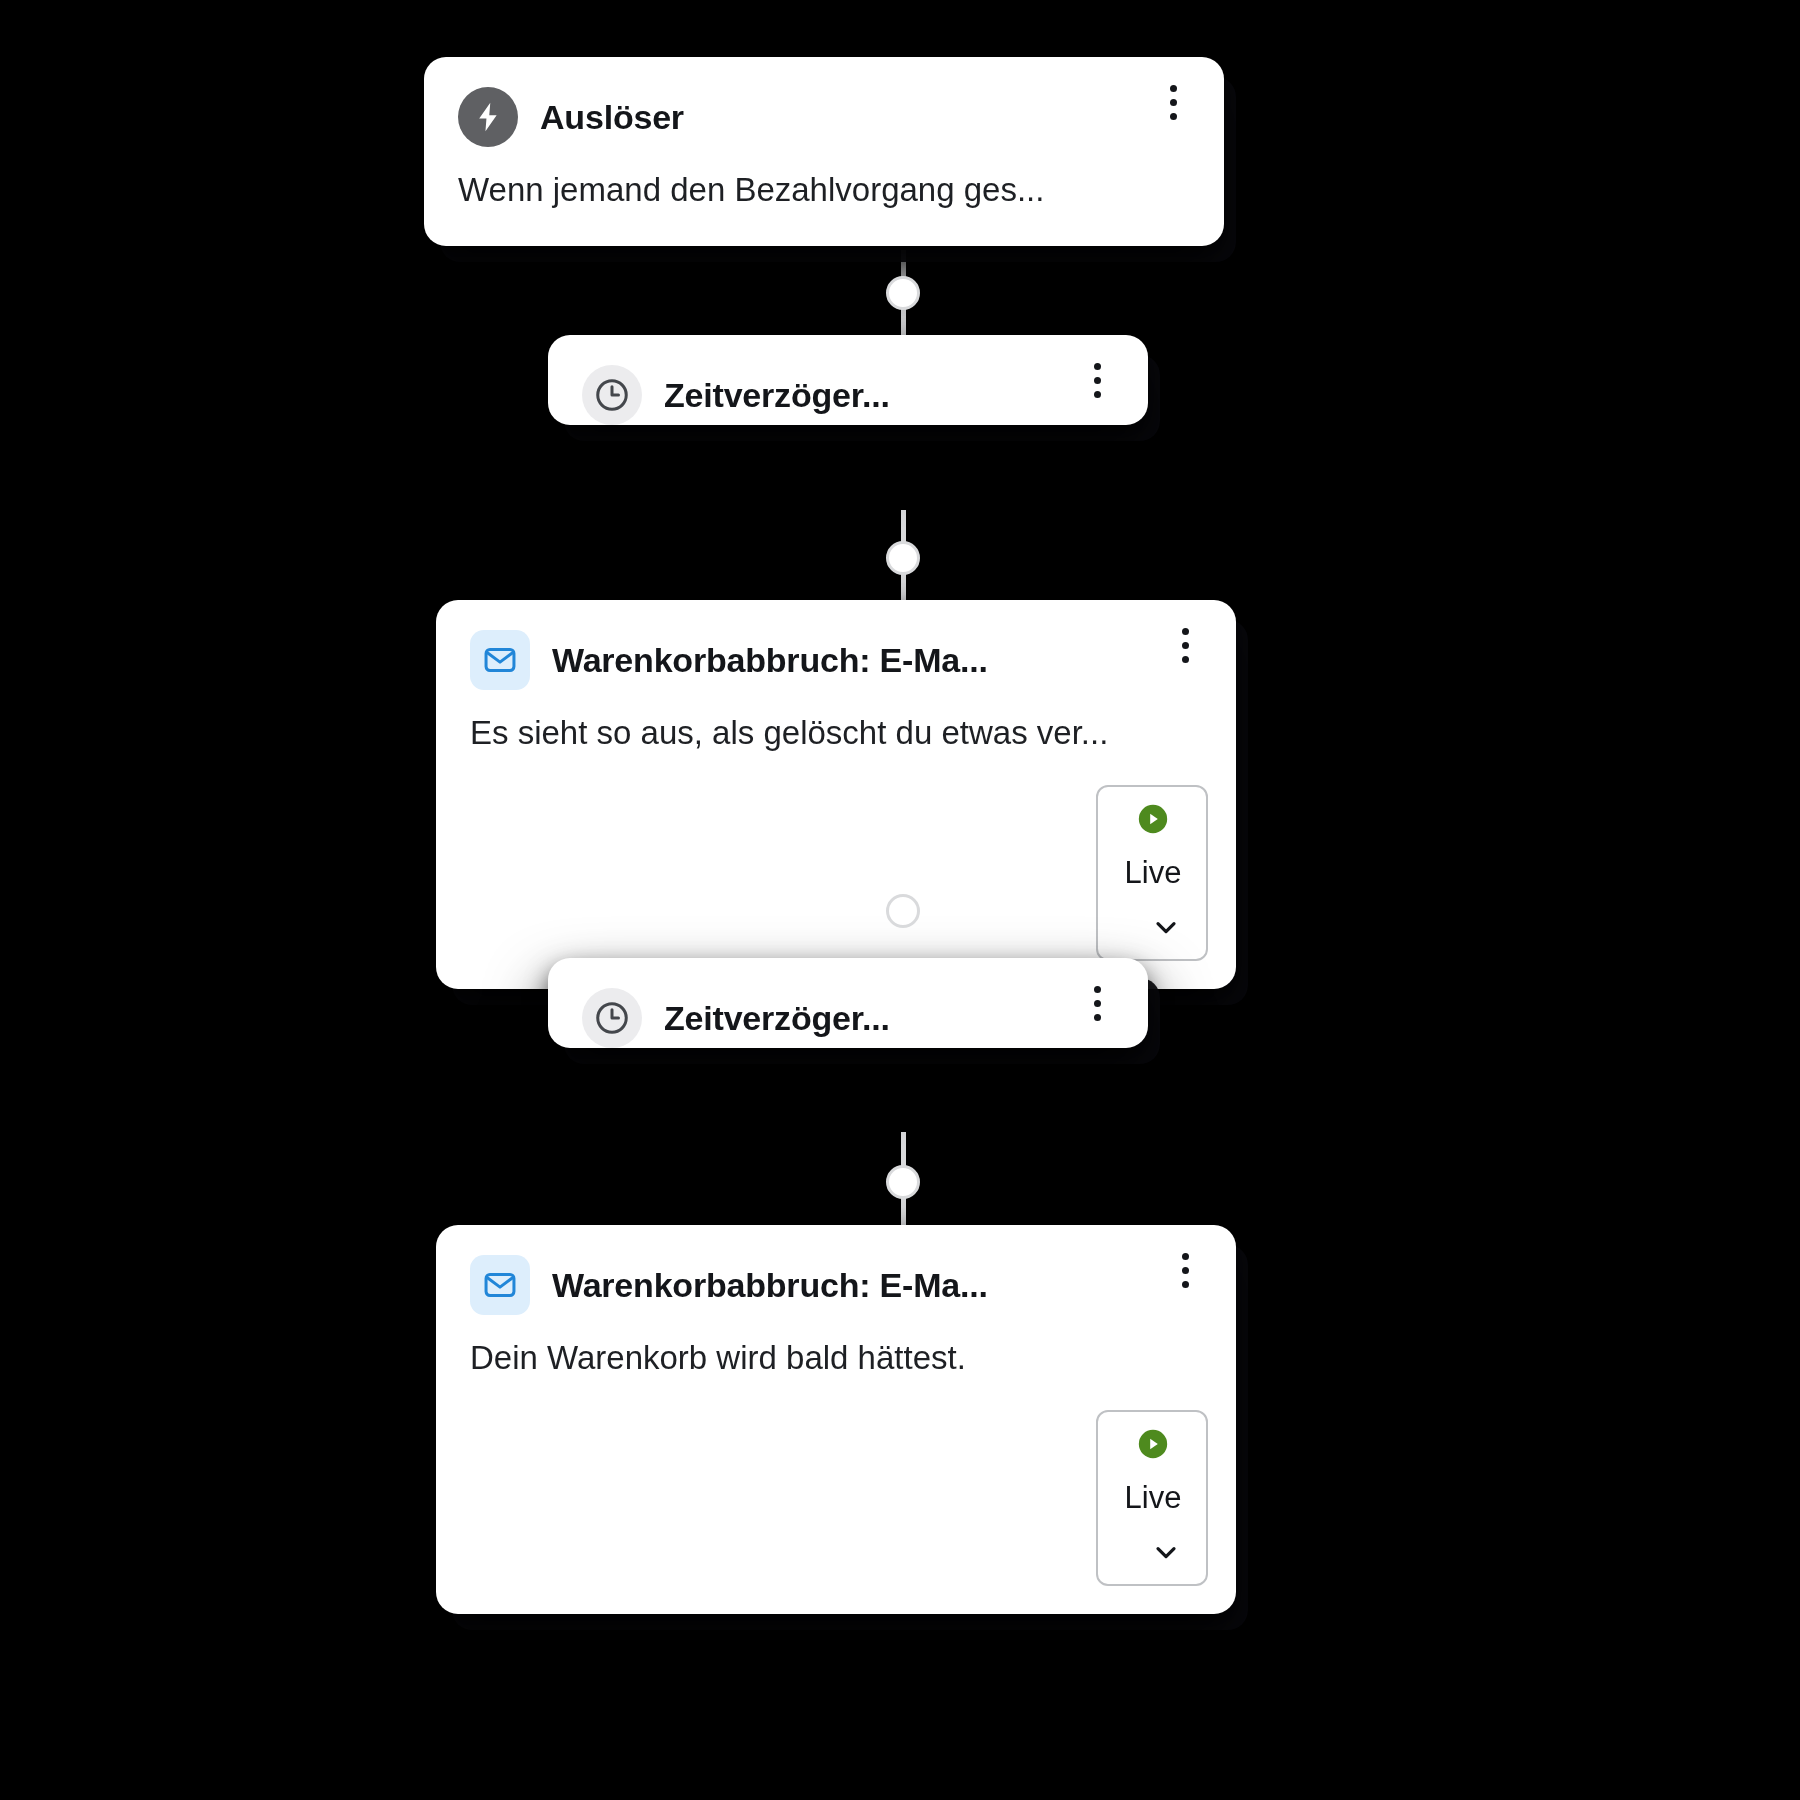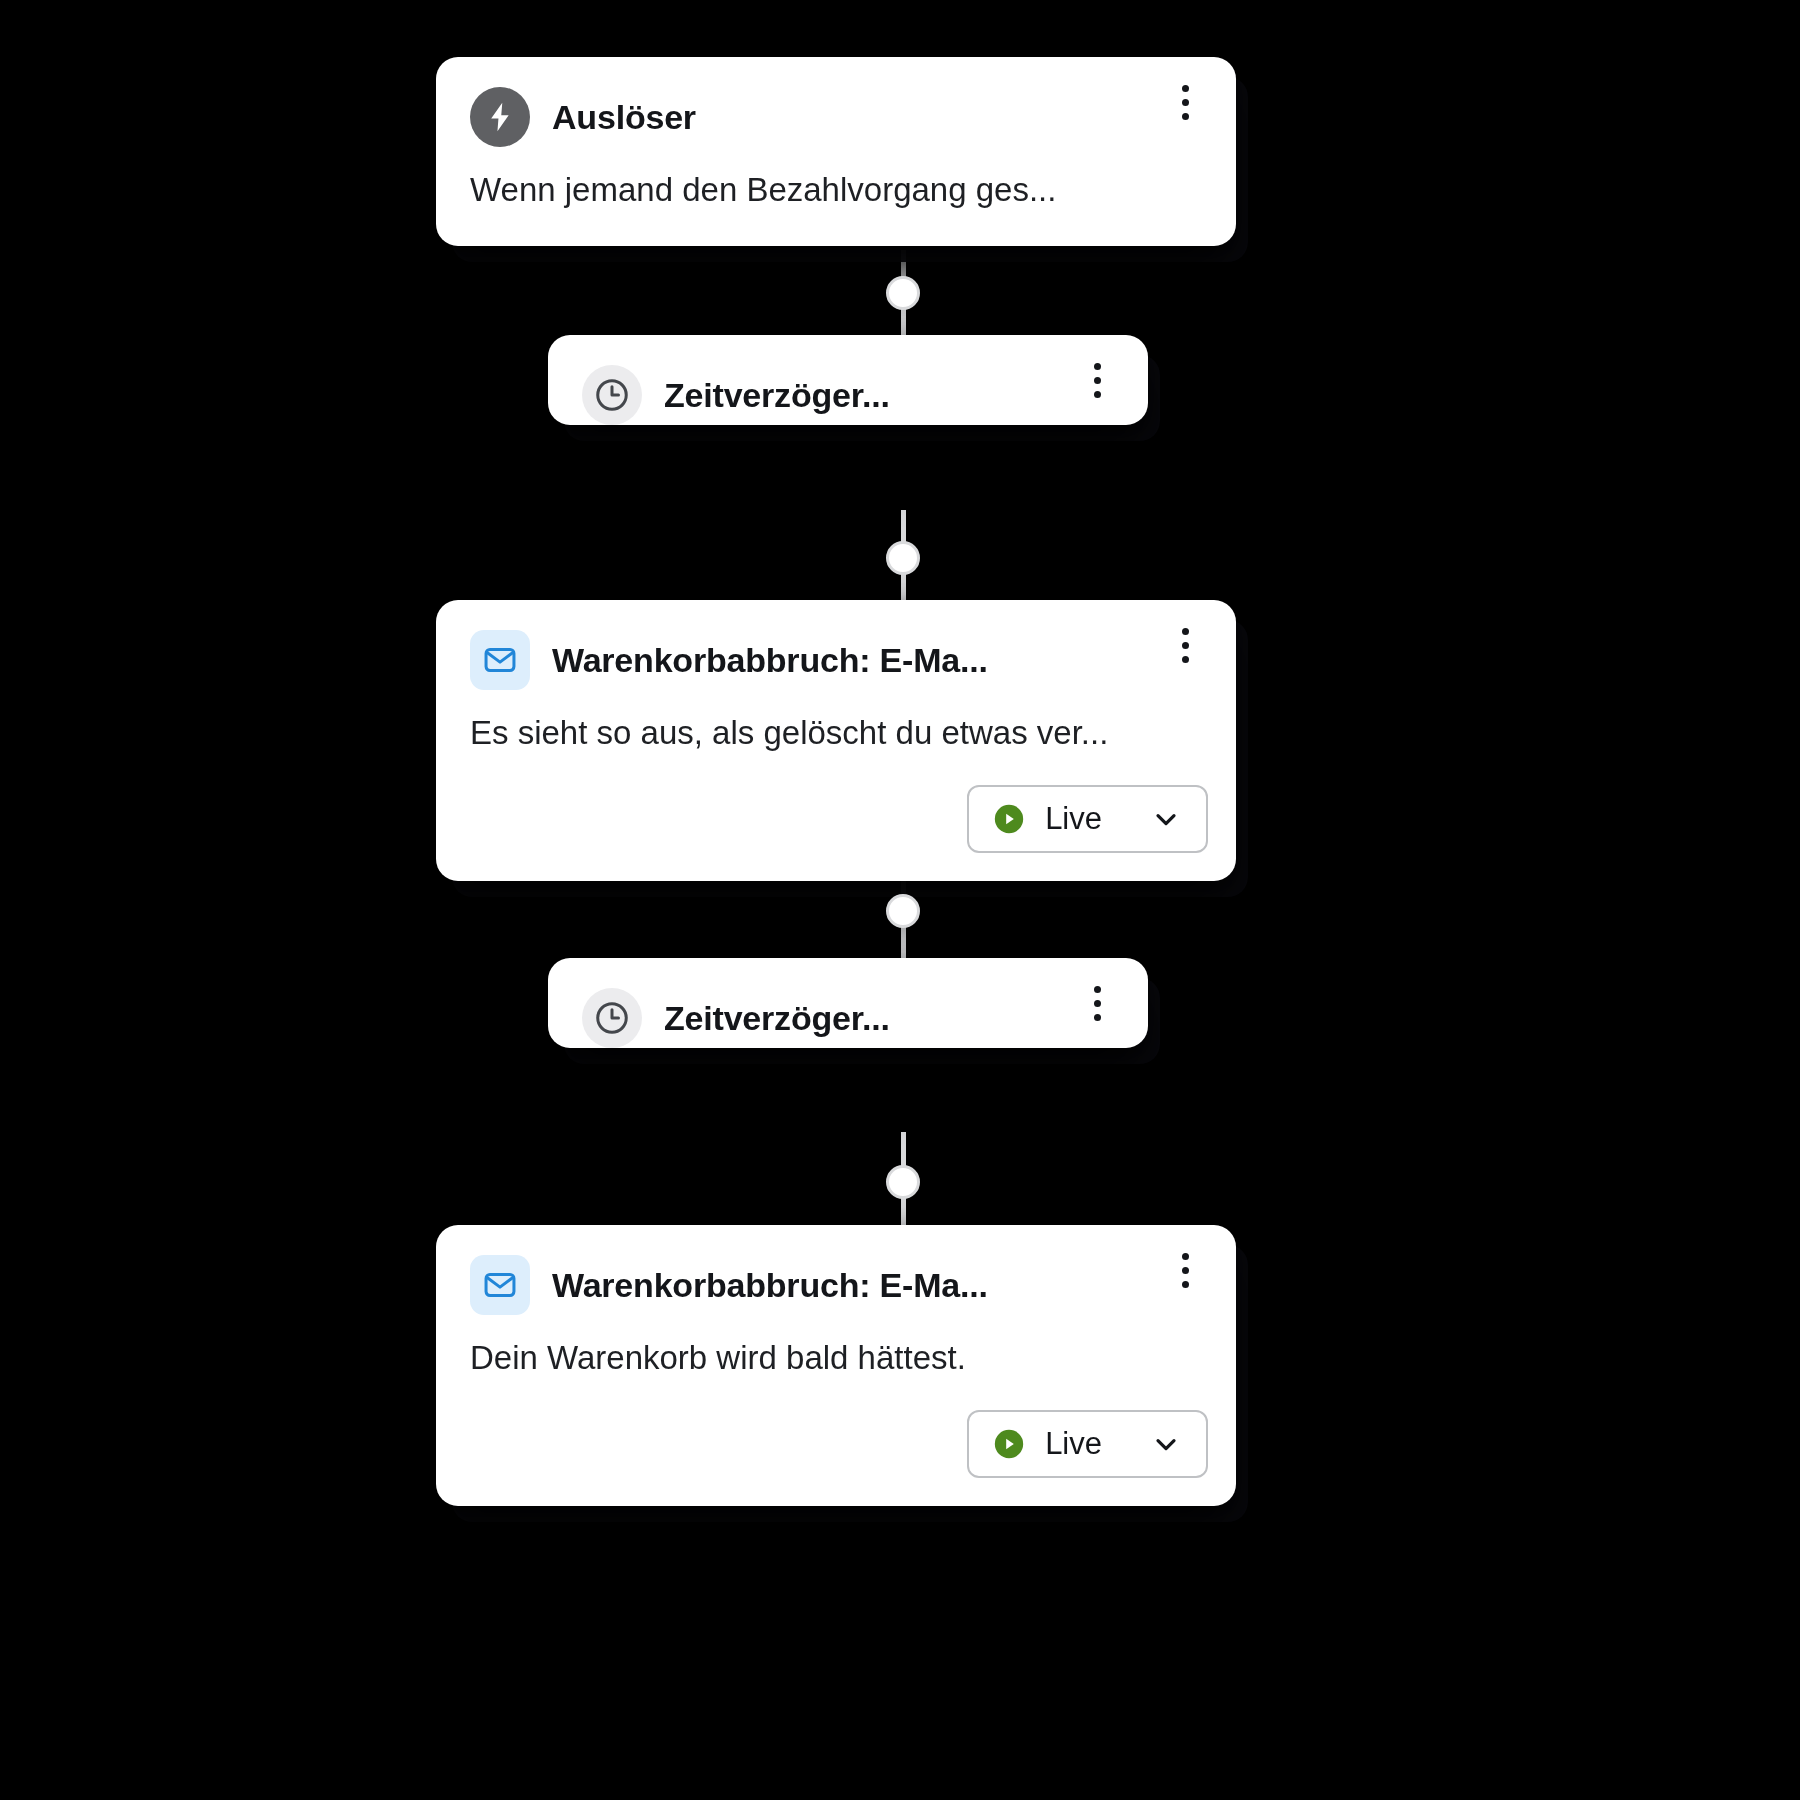--- a/index.html
+++ b/index.html
@@ -129,20 +129,21 @@
 
   .status-pill {
     display: inline-flex;
     align-items: center;
     gap: 18px;
     border: 2px solid #bfc1c4;
     border-radius: 12px;
     padding: 14px 20px 14px 22px;
     background: #ffffff;
     cursor: pointer;
+    flex-direction: column;
   }
   .status-pill .dot-wrap {
     display: flex;
     align-items: center;
     justify-content: center;
     width: 36px;
     height: 36px;
   }
   .status-pill .label {
     font-size: 31px;
@@ -162,21 +163,21 @@
 </head>
 <body>
 
 <div id="stage">
 
   <div class="spine" style="top:250px; height:130px;"></div>
   <div class="spine" style="top:510px; height:125px;"></div>
   <div class="spine" style="top:868px; height:130px;"></div>
   <div class="spine" style="top:1132px; height:130px;"></div>
 
-  <div class="card" style="left:436px; top:57px; width:800px;">
+  <div class="card" style="left:424px; top:57px; width:800px;">
     <div class="card-head">
       <span class="icon-badge circle-dark">
         <svg width="34" height="34" viewBox="0 0 24 24" aria-hidden="true">
           <path d="M13.6 2 5.8 13.1h5.1L10.2 22l7.9-11.3h-5.2z" fill="#ffffff"></path>
         </svg>
       </span>
       <span class="card-title">Auslöser</span>
       <span class="kebab">
           <i></i>
           <i></i>

